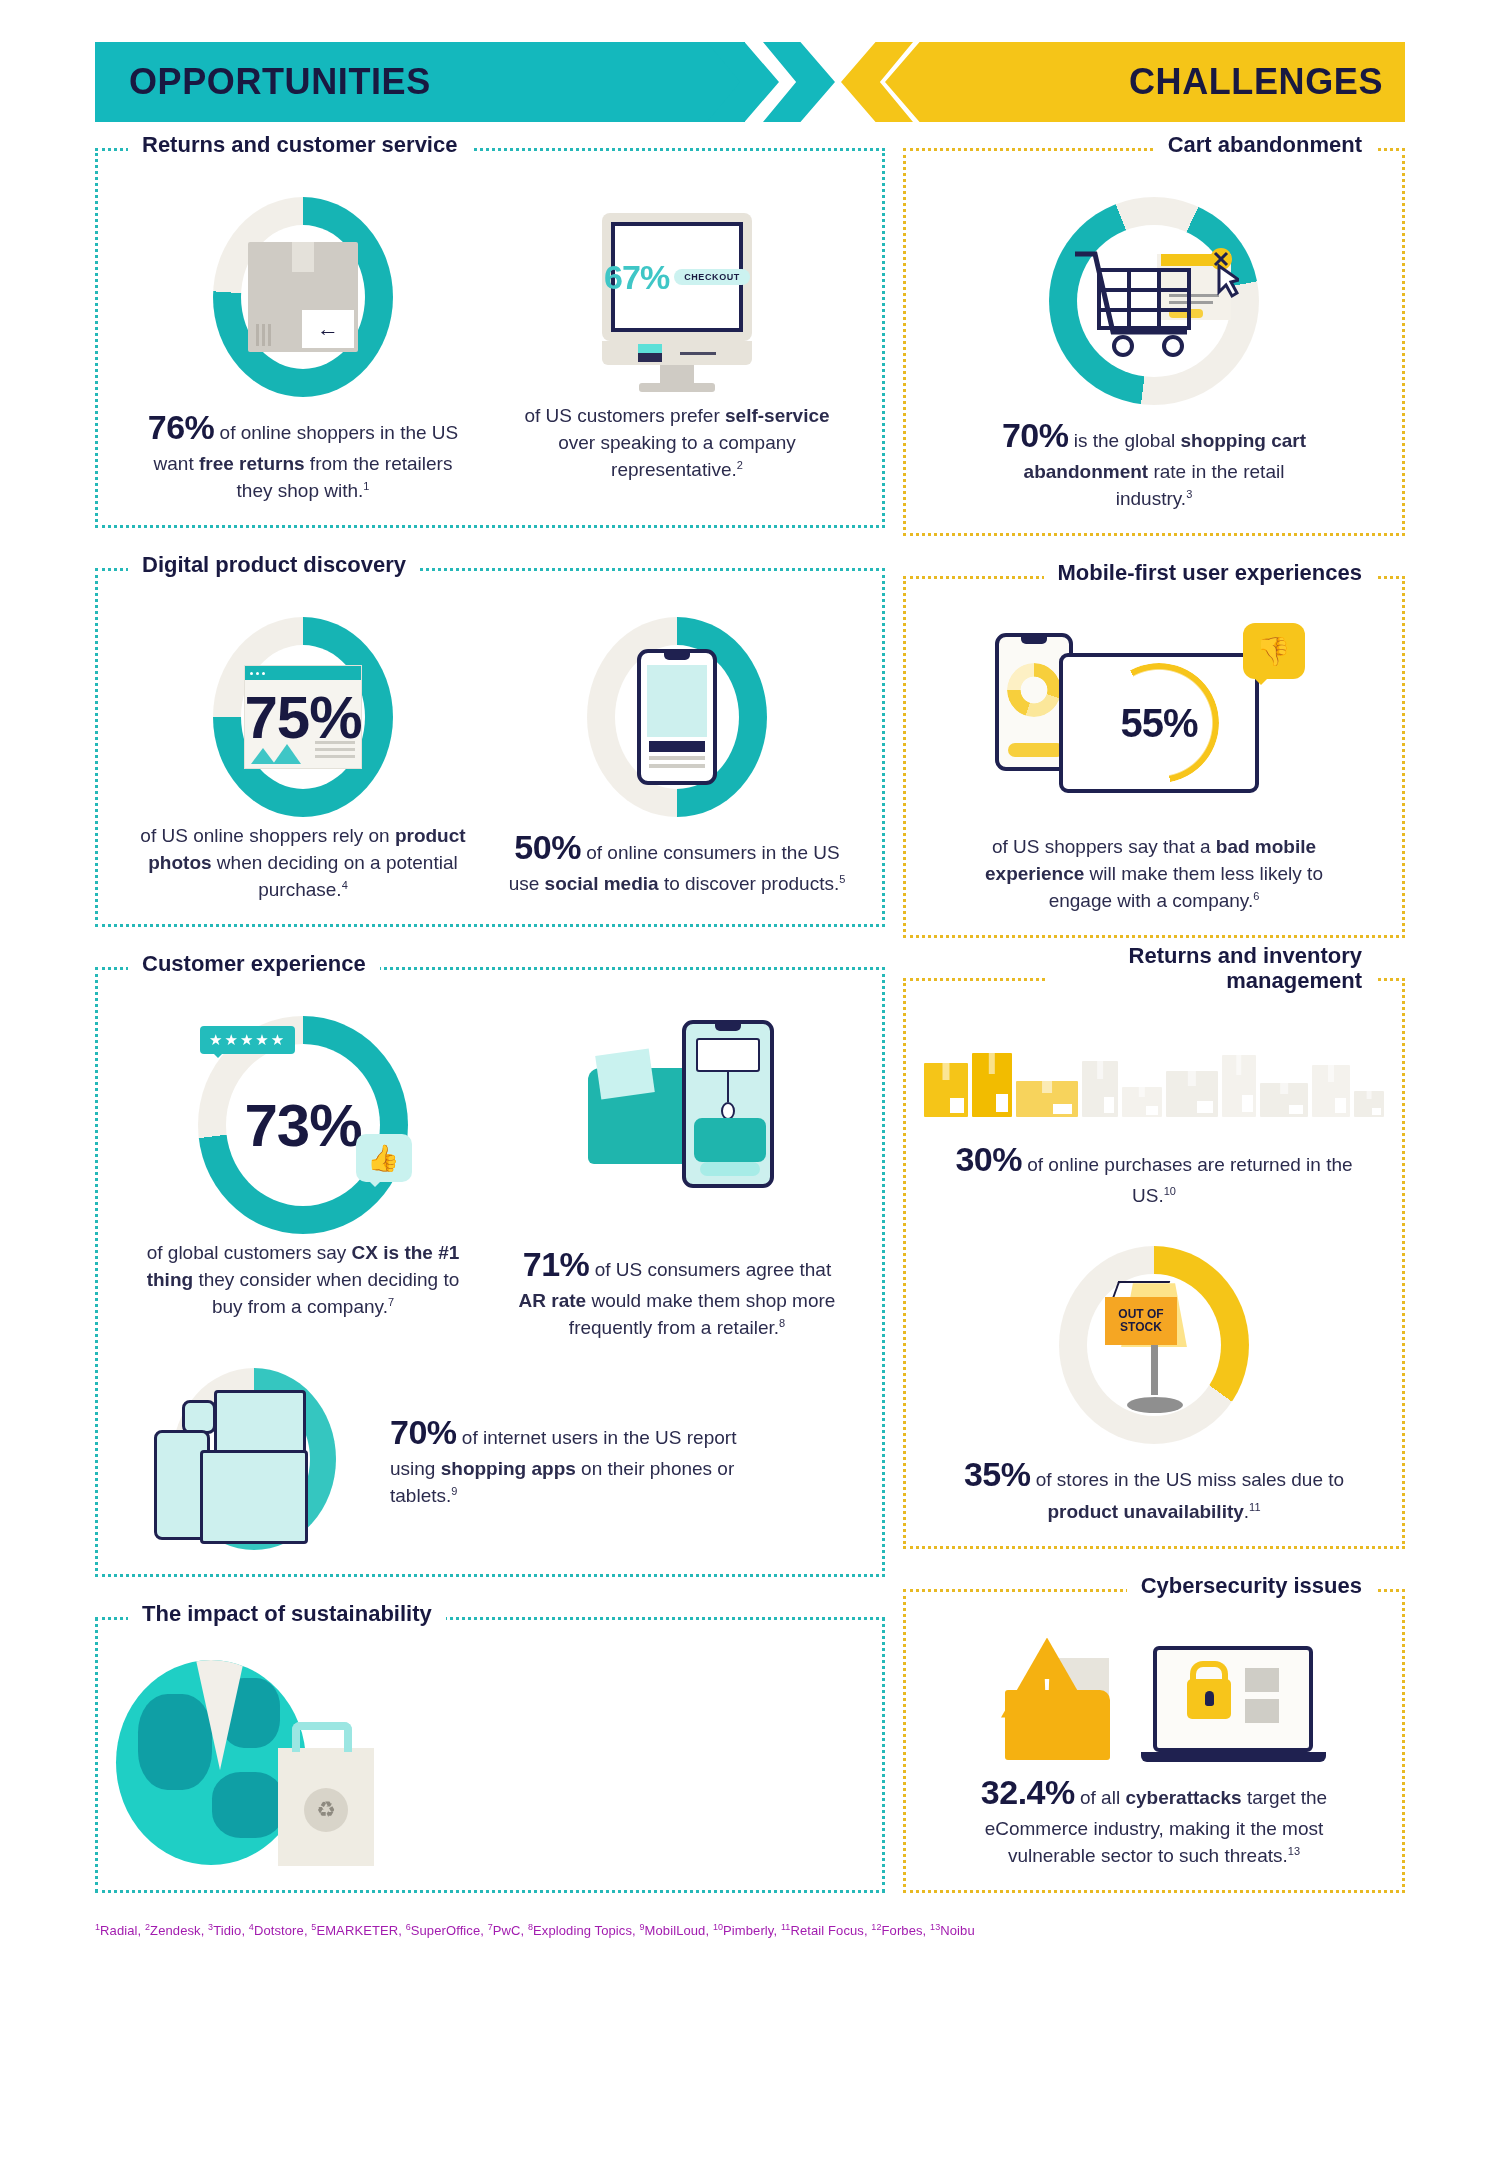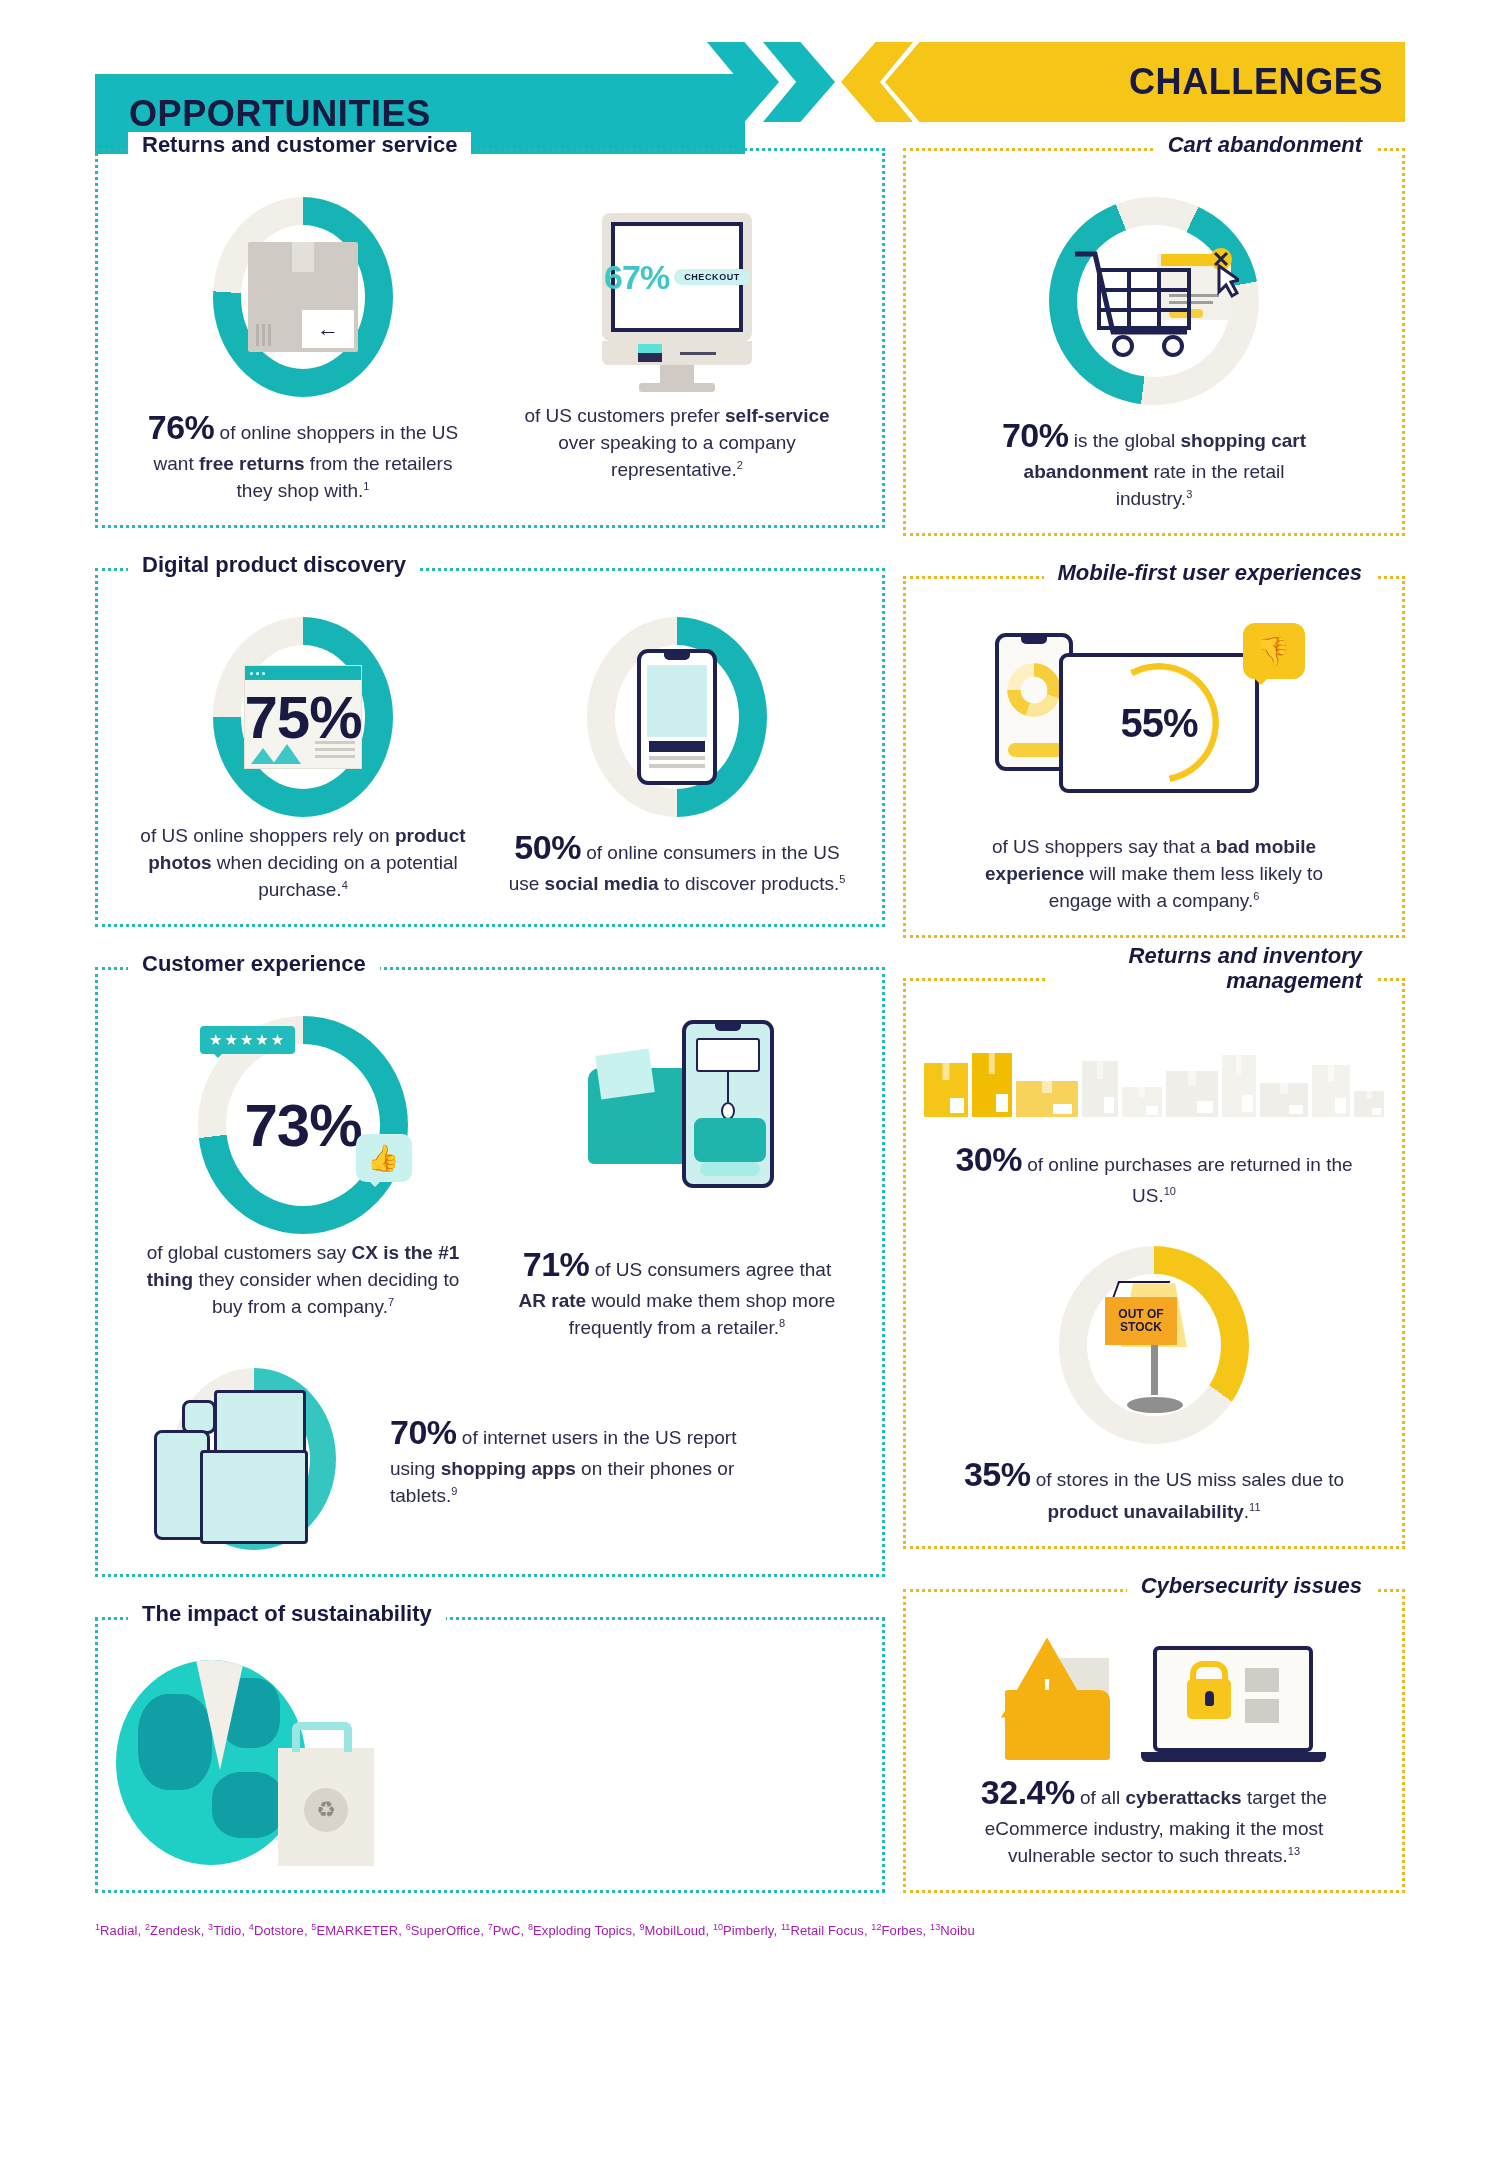--- a/index.html
+++ b/index.html
@@ -10,21 +10,21 @@
     color:#1b1b42;
     position:relative;
     overflow:hidden;
   }
   .page { width:1500px; height:2163px; position:relative; padding:0 95px; }
 
   
   .banners { display:flex; align-items:stretch; height:80px; margin-top:42px; }
   .banner-opp {
     position:relative; width:650px; height:80px;
-    background:#14b8bd; display:flex; align-items:center; padding-left:34px;margin-top:32px;
+    background:#14b8bd; display:flex; align-items:center; padding-left:34px;
   }
   .chev-group { position:relative; width:175px; height:80px; flex:0 0 175px; }
   .chev {
     position:absolute; top:0; height:80px; width:72px; background:#14b8bd;
     clip-path:polygon(0 0, 52% 0, 100% 50%, 52% 100%, 0 100%, 46% 50%);
   }
   .chev.c1 { left:-38px; }
   .chev.c2 { left:18px; }
   .chev-y {
     position:absolute; top:0; height:80px; width:72px; background:#f5c518;
@@ -46,21 +46,21 @@
 
   
   .panel { position:relative; padding:14px 18px 20px; }
   .panel.teal { border:3px dotted #25b8b8; }
   .panel.yellow { border:3px dotted #e8b923; }
   .panel-head {
     position:absolute; top:-19px; background:#fff; padding:0 14px;
     font-size:22px; font-weight:700; color:#191941; line-height:1.15; white-space:nowrap;
   }
   .panel.teal > .panel-head { left:30px; }
-  .panel.yellow > .panel-head { right:26px; text-align:right;font-style:italic; }
+  .panel.yellow > .panel-head { right:26px; text-align:right; }
   .panel-head.two-line { top:-38px; white-space:normal; width:330px; }
 
   .panel-body { padding-top:26px; }
 
   
   .row2 { display:flex; }
   .stat { flex:1; display:flex; flex-direction:column; align-items:center; }
   .caption { text-align:center; font-size:19px; line-height:1.42; color:#2b2b4d; max-width:340px; }
   .caption b { font-weight:700; }
   .big { font-weight:700; font-size:34px; color:#191941; letter-spacing:-.5px; }

